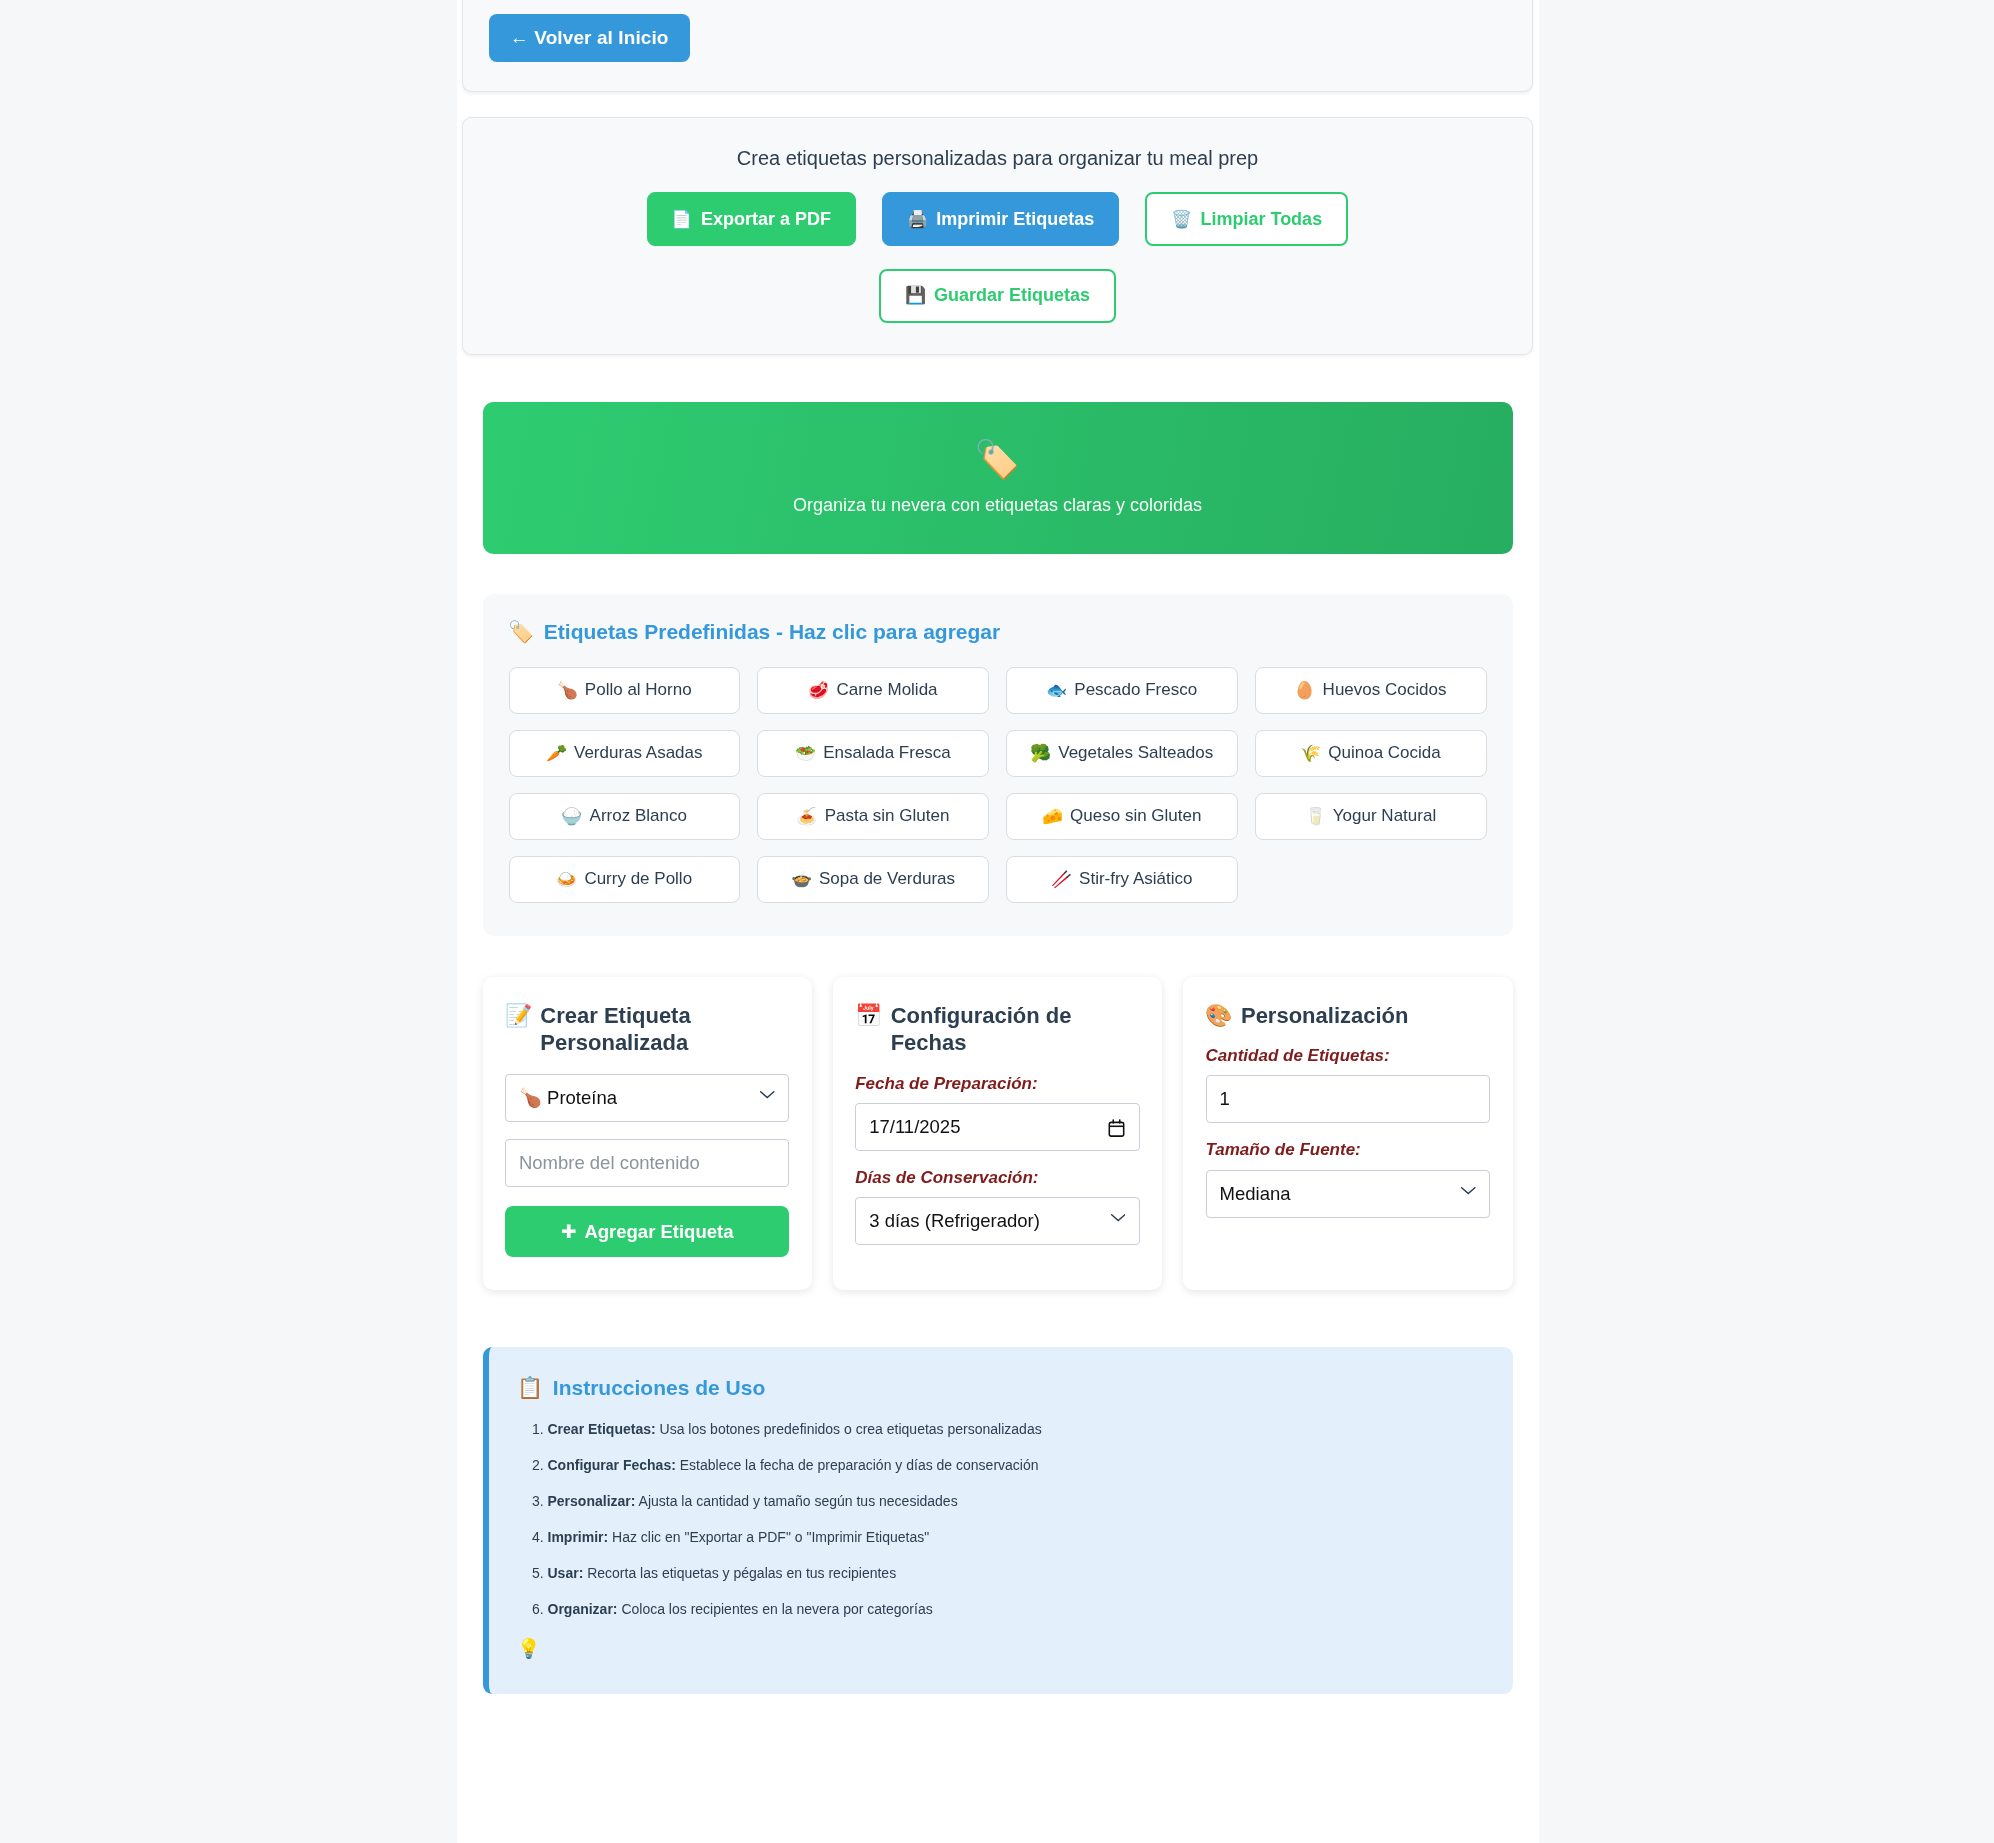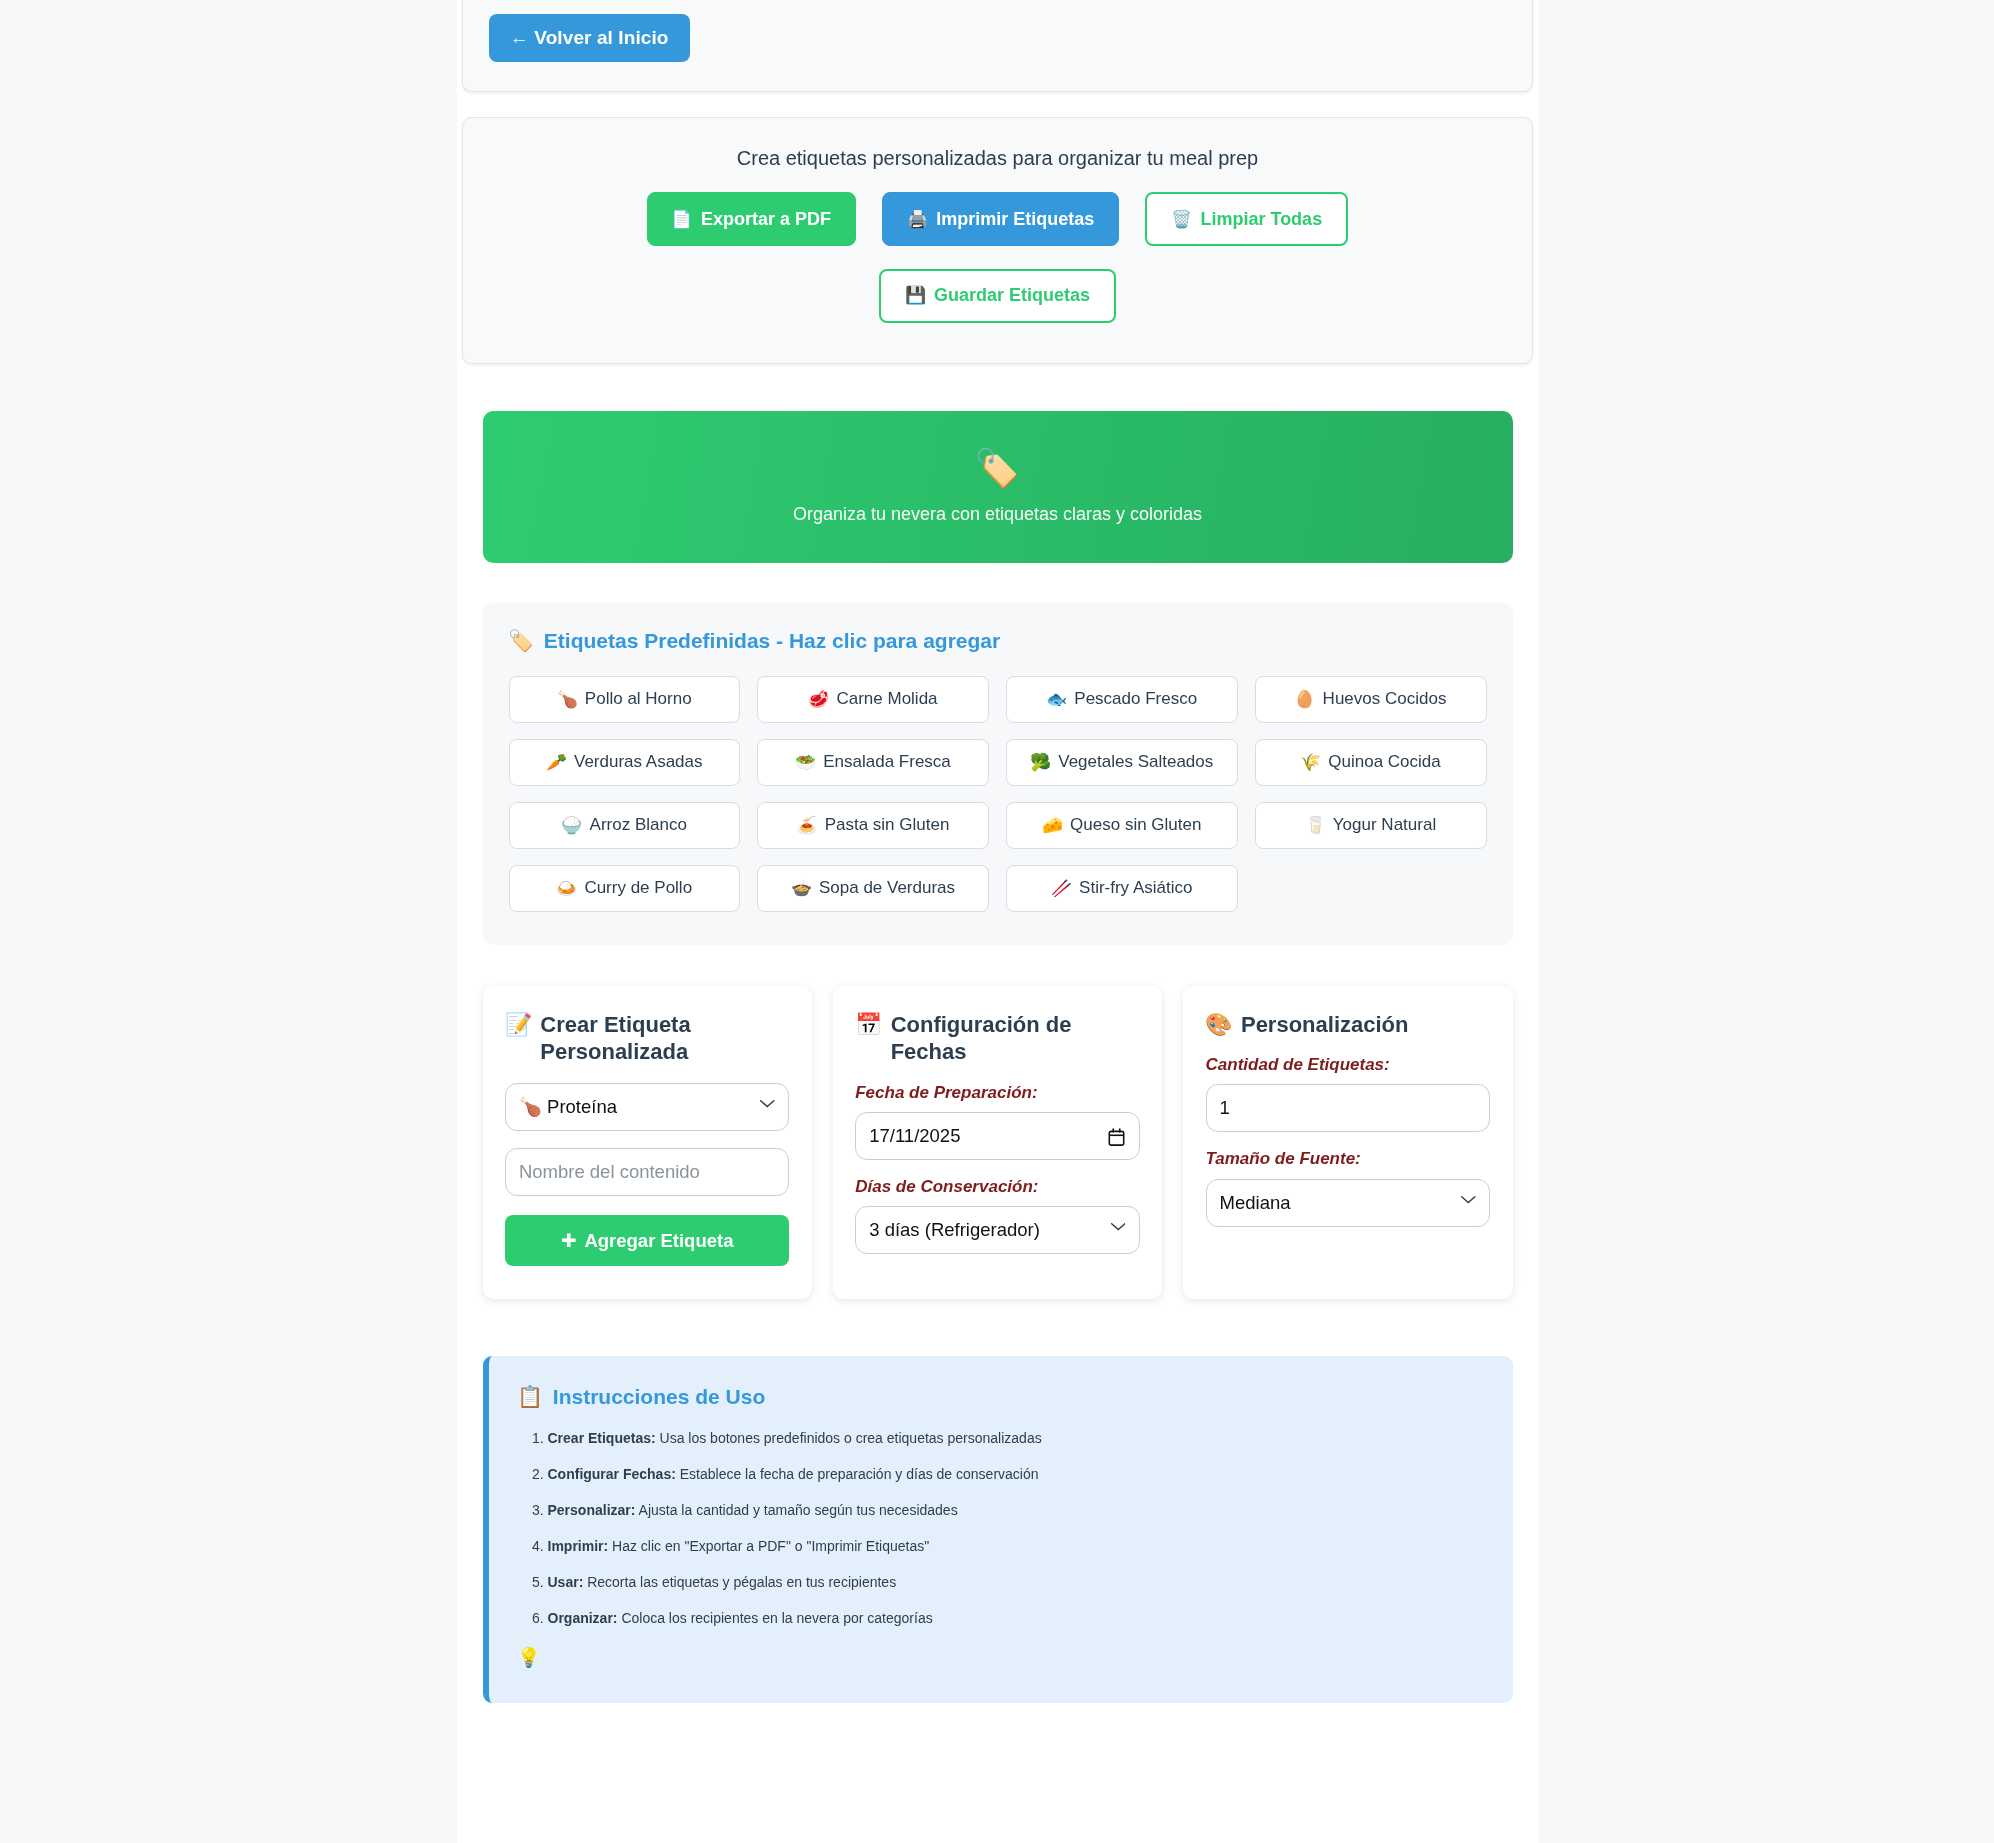--- a/index.html
+++ b/index.html
@@ -54,21 +54,21 @@
     letter-spacing: 0.1px;
   }
 
   
   .action-panel {
     background: #f7f9fa;
     border: 0.7px solid #e2e6ea;
     border-radius: 9.2px;
     box-shadow: 0 1.3px 3.3px rgba(0,0,0,0.05);
     margin: 25px 5.3px 0 5.3px;
-    padding: 29px 26px 40px 26px;
+    padding: 29px 26px 31px 26px;
     text-align: center;
   }
   .action-tagline {
     font-size: 20px;
     color: #2c3e50;
     margin: 0 0 22.4px 0;
   }
   .action-row {
     display: flex;
     justify-content: center;
@@ -191,21 +191,21 @@
     margin: 0 0 9.2px 0;
     font-style: italic;
   }
   .ctl {
     width: 100%;
     font-family: inherit;
     font-size: 18.5px;
     color: #111;
     background: #fff;
     border: 1.3px solid #c8cfd6;
-    border-radius: 12px;
+    border-radius: 4px;
     padding: 12px 13px;
     margin-bottom: 17px;
     outline: none;
     appearance: none;
     -webkit-appearance: none;
   }
   .ctl::placeholder { color: #8b949c; }
   .select-wrap { position: relative; }
   .select-wrap .chev {
     position: absolute;

